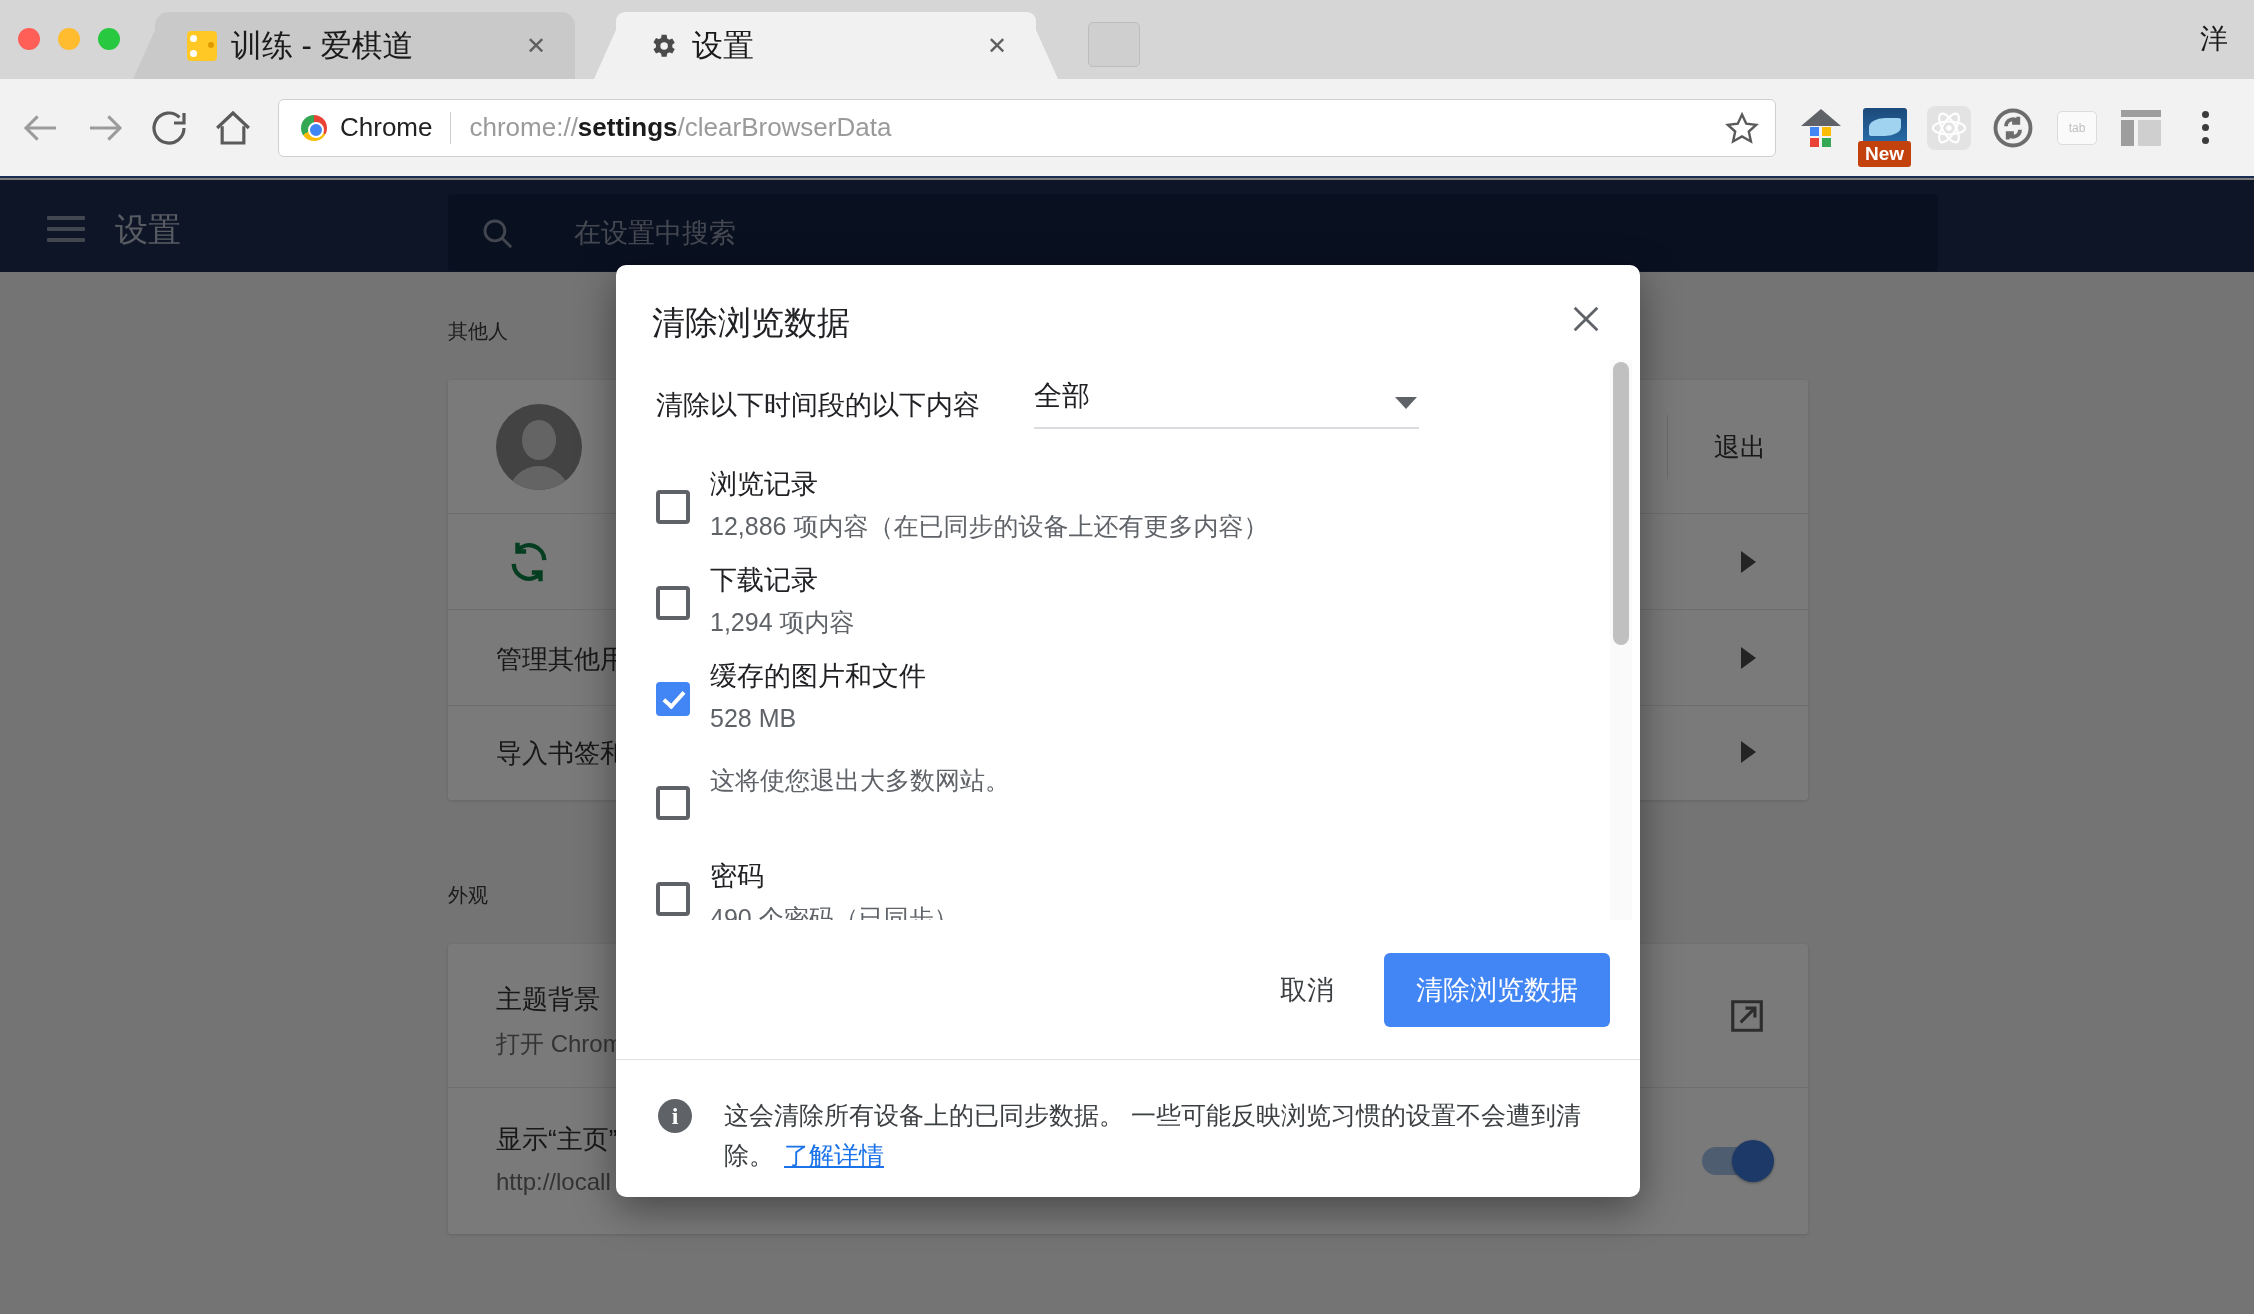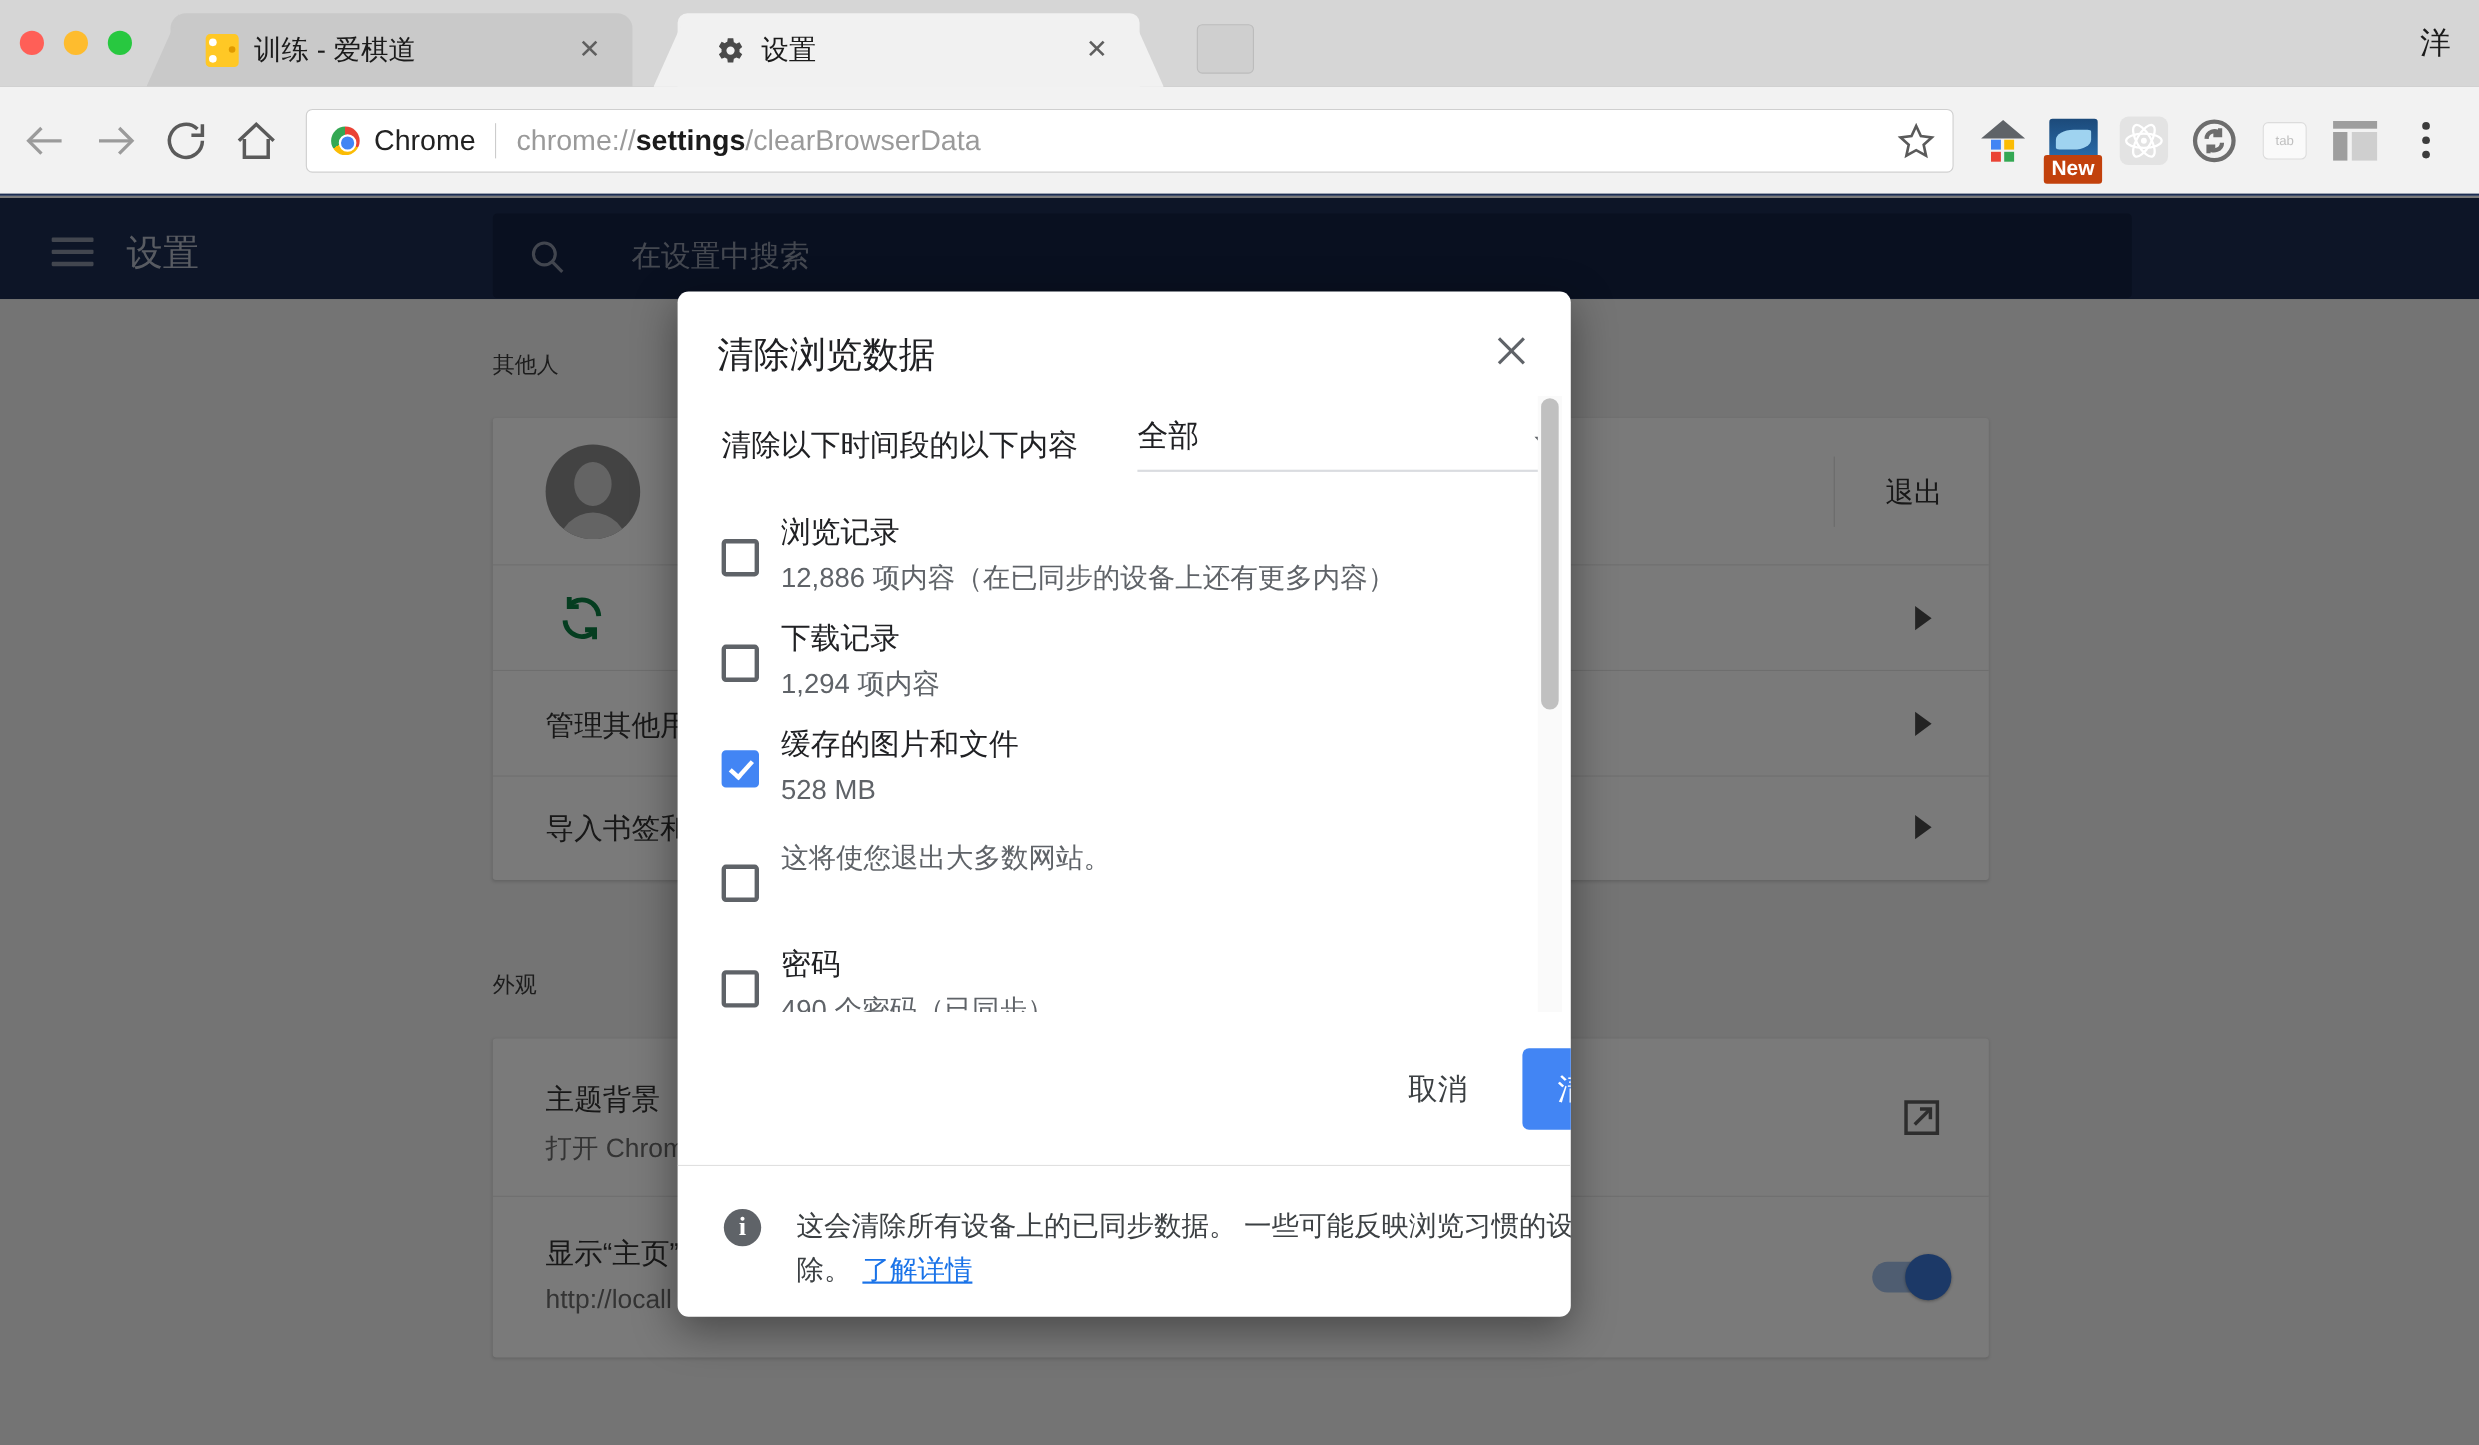--- a/index.html
+++ b/index.html
@@ -60,21 +60,21 @@
   .fav-lego::before {
     content: ""; position: absolute; left: 3px; top: 4px;
     width: 7px; height: 7px; border-radius: 50%; background: #fff;
     box-shadow: 0 15px 0 0 #fff;
   }
   .fav-lego::after {
     content: ""; position: absolute; right: 3px; top: 11px;
     width: 6px; height: 6px; border-radius: 50%; background: #e09a00;
   }
   .tab-title {
-    font-size: 25px; color: #1b1b1b; margin-left: 14px;
+    font-size: 31px; color: #1b1b1b; margin-left: 14px;
     white-space: nowrap; overflow: hidden;
   }
   .tab-close {
     position: absolute; right: 26px; top: 50%; transform: translateY(-50%);
     width: 26px; height: 26px; color: #5f5f5f; font-size: 24px;
     display: flex; align-items: center; justify-content: center;
     font-family: "Liberation Sans", sans-serif;
   }
   .tab-blank {
     position: absolute; left: 1088px; top: 22px; width: 52px; height: 45px;
@@ -254,21 +254,21 @@
   }
 
   
   .scrim {
     position: absolute; left: 0; top: 0; width: 2254px; height: 1314px;
     background: rgba(0,0,0,0.52);
   }
 
   
   .dialog {
-    position: absolute; left: 616px; top: 265px; width: 812px; height: 932px;
+    position: absolute; left: 616px; top: 265px; width: 1024px; height: 932px;
     background: #fff; border-radius: 10px;
     box-shadow: 0 12px 40px rgba(0,0,0,0.42);
     overflow: hidden;
   }
   .dlg-title {
     position: absolute; left: 36px; top: 36px; font-size: 33px; color: #202124;
   }
   .dlg-close {
     position: absolute; right: 28px; top: 28px; width: 52px; height: 52px;
     display: flex; align-items: center; justify-content: center; color: #5f6368;

